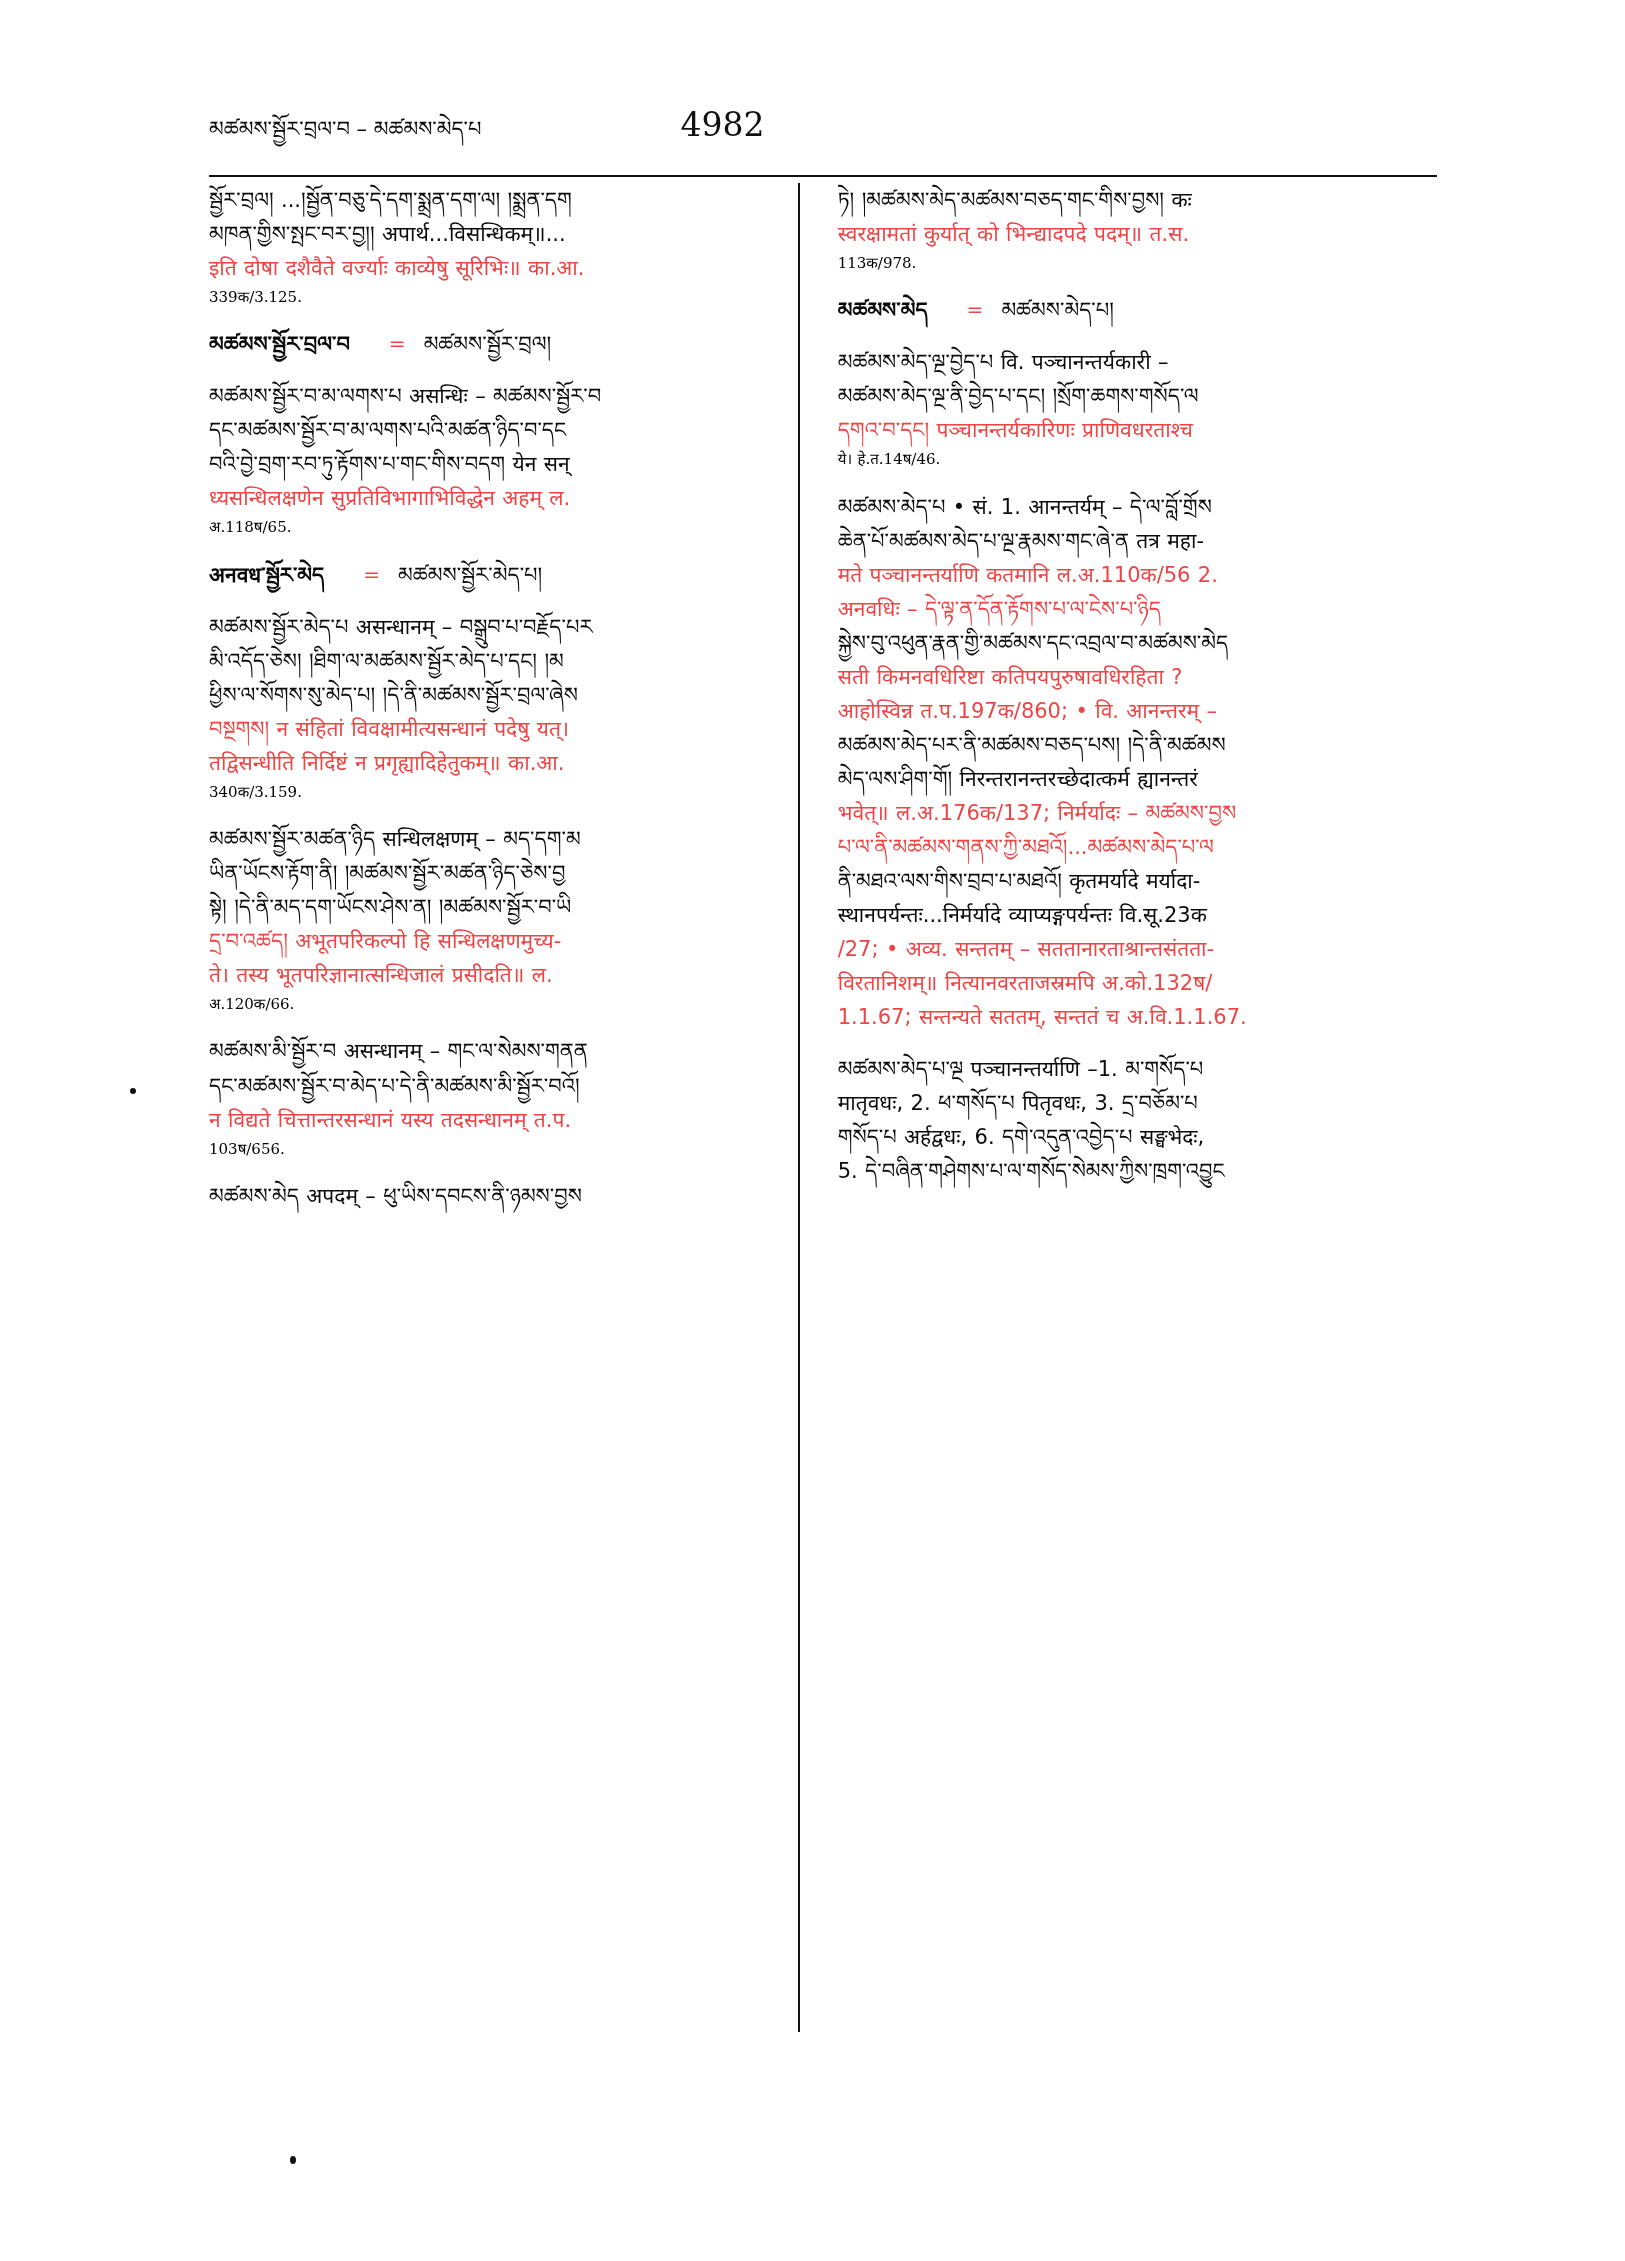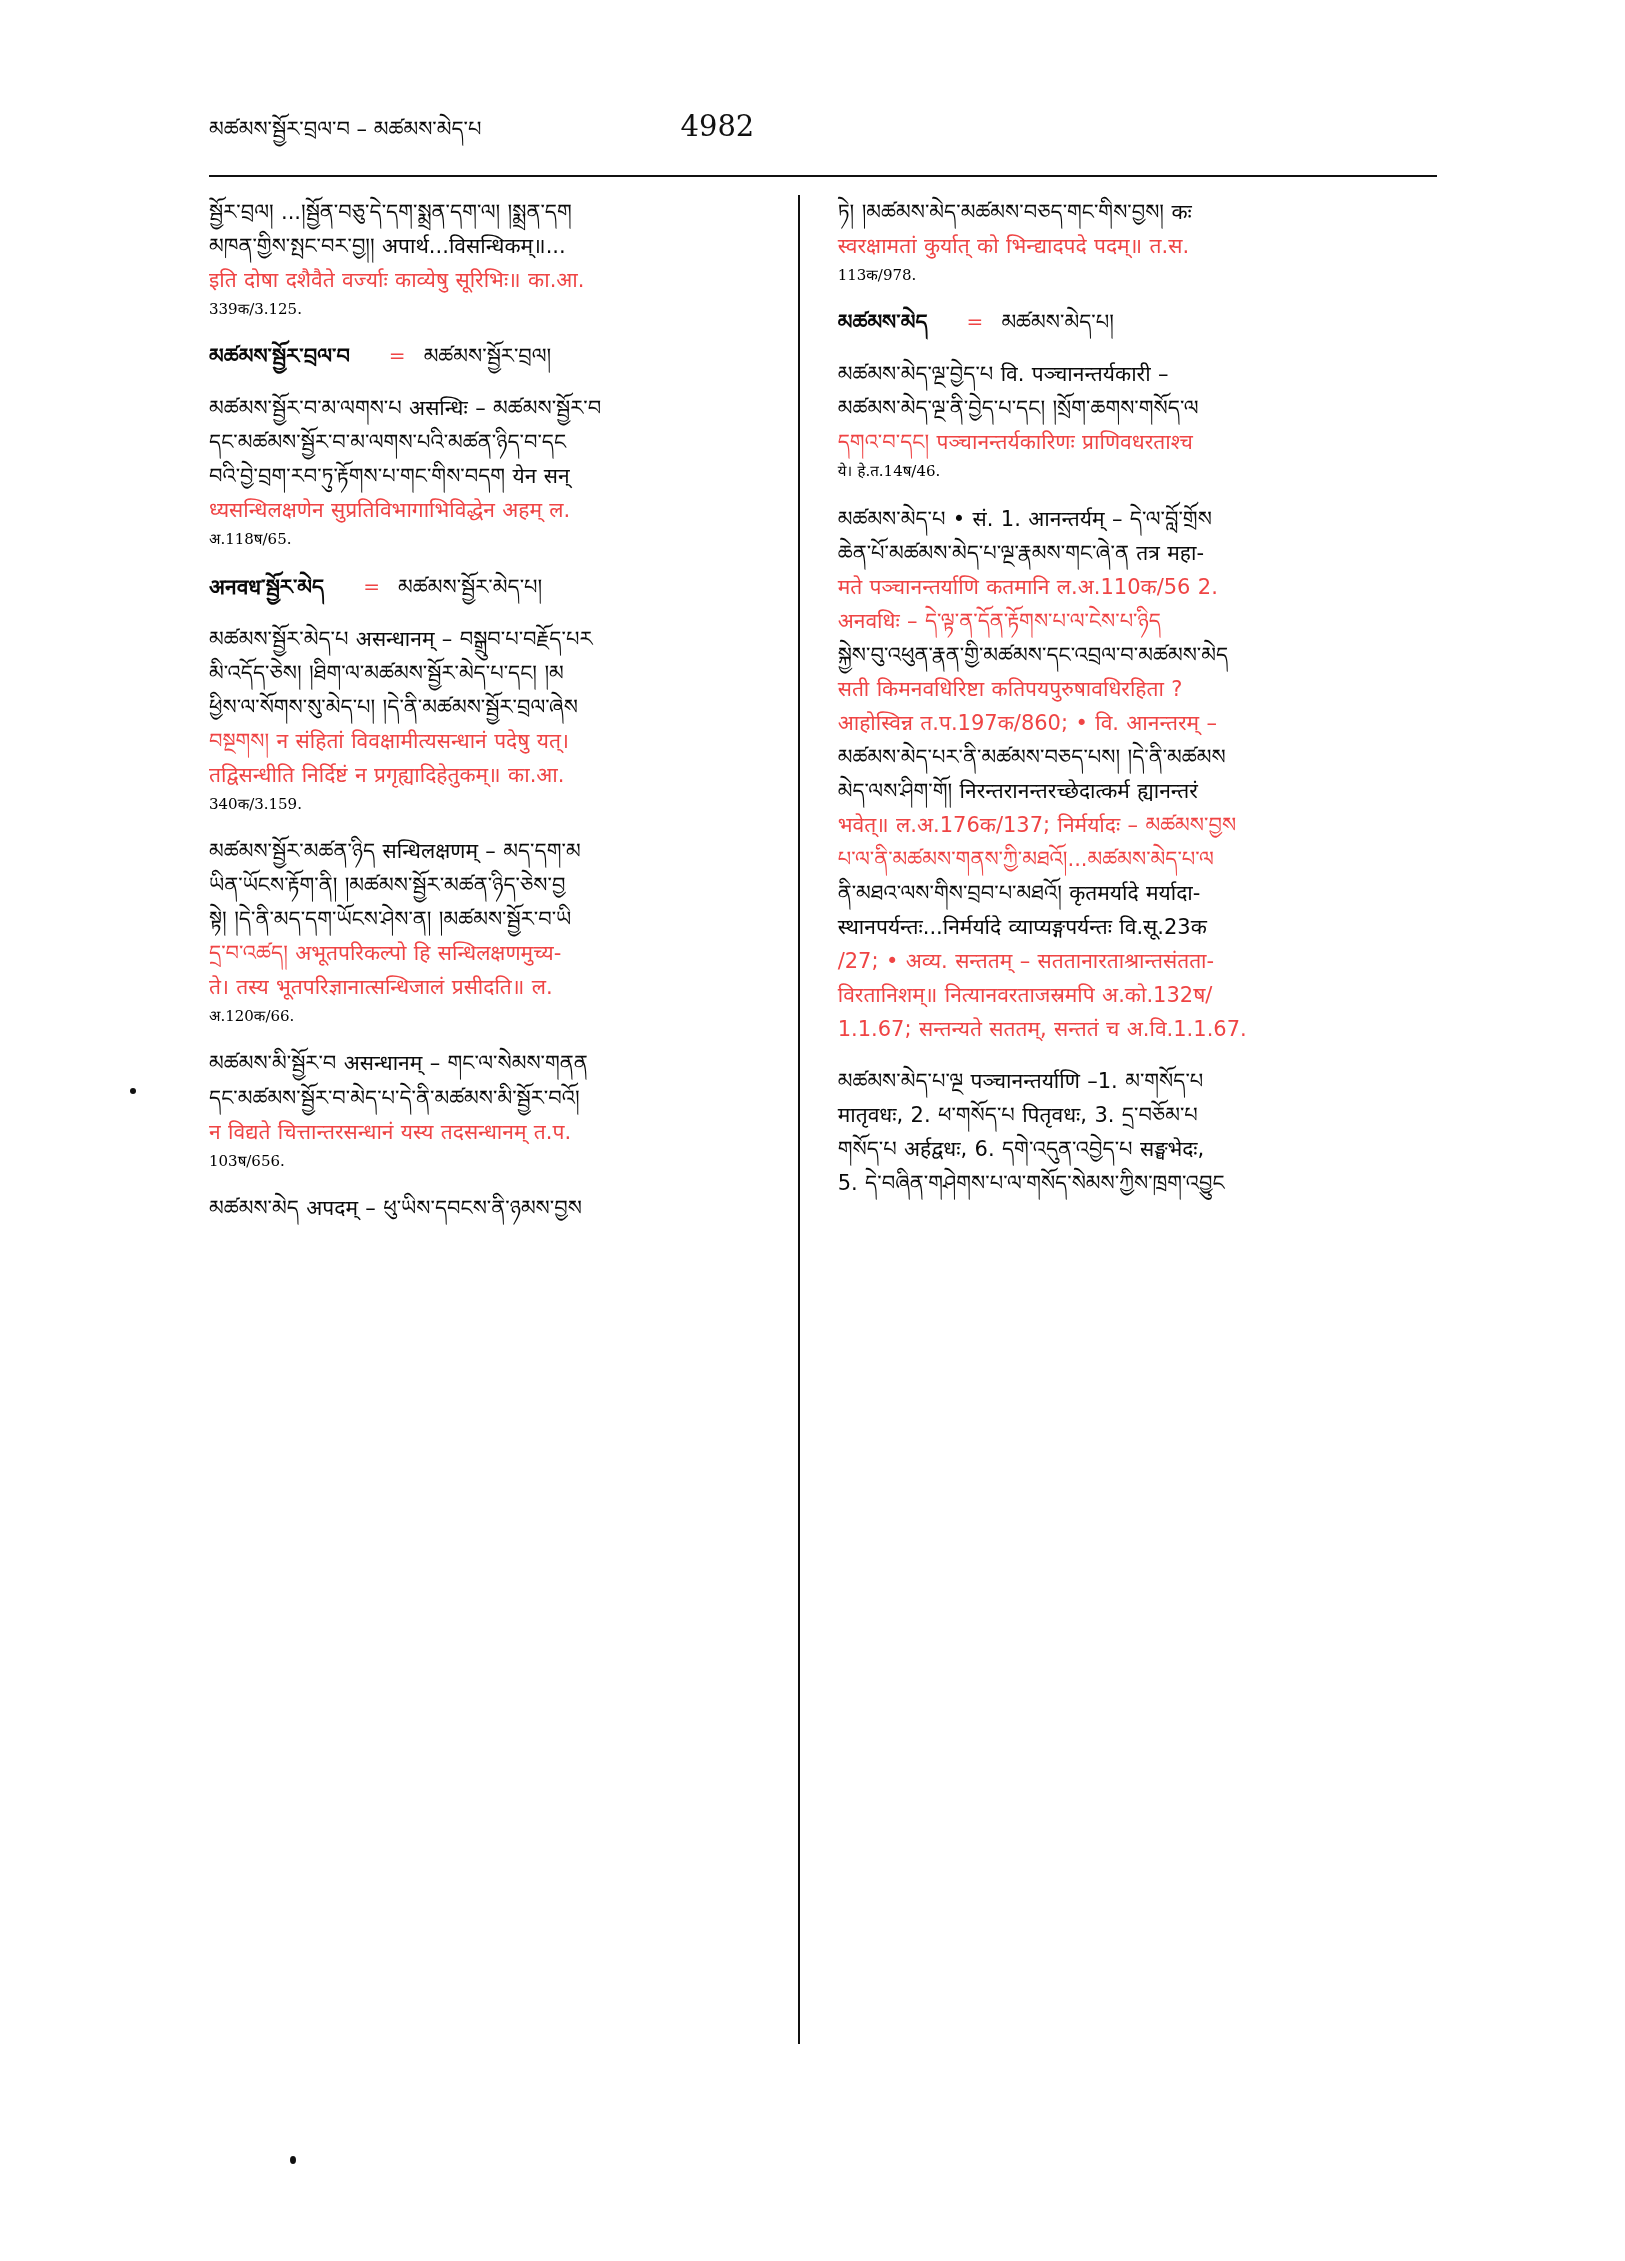--- a/index.html
+++ b/index.html
@@ -36,39 +36,39 @@
   }
   .header-running {
     font-family: "DejaVu Sans", sans-serif;
     font-size: 23px;
     color: #111;
     white-space: nowrap;
     letter-spacing: 0px;
   }
   .header-pageno {
     font-family: "DejaVu Serif", serif;
-    font-size: 29px;
+    font-size: 33px;
     color: #111;
     margin-left: 199px;
     font-weight: 400;
   }
 
   .rule {
     border: none;
     border-top: 2.1px solid #111;
     margin: 0 0 0 0;
     width: 100%;
   }
 
   
   .columns {
     position: relative;
     display: flex;
     width: 100%;
-    margin-top: 18px;
+    margin-top: 6px;
     height: 1849px;
   }
   .col {
     width: 579px;
     box-sizing: border-box;
   }
   .col.left { padding-right: 18px; }
   .col.right { padding-left: 28px; }
   .col-divider {
     width: 2.1px;

